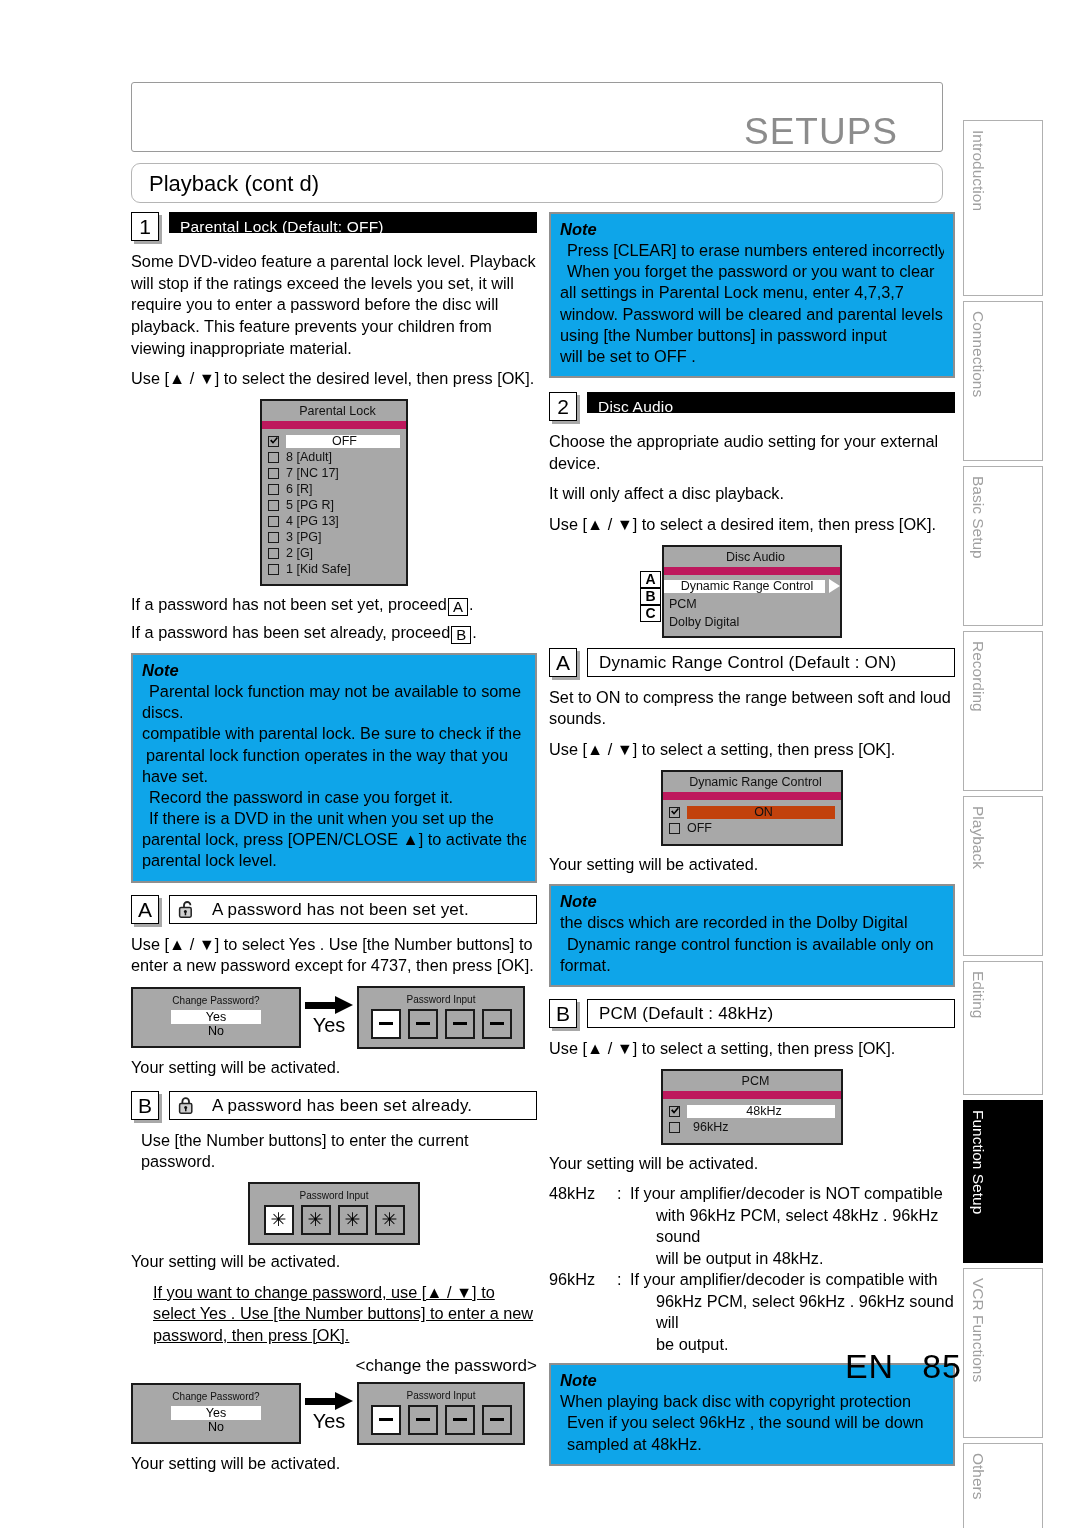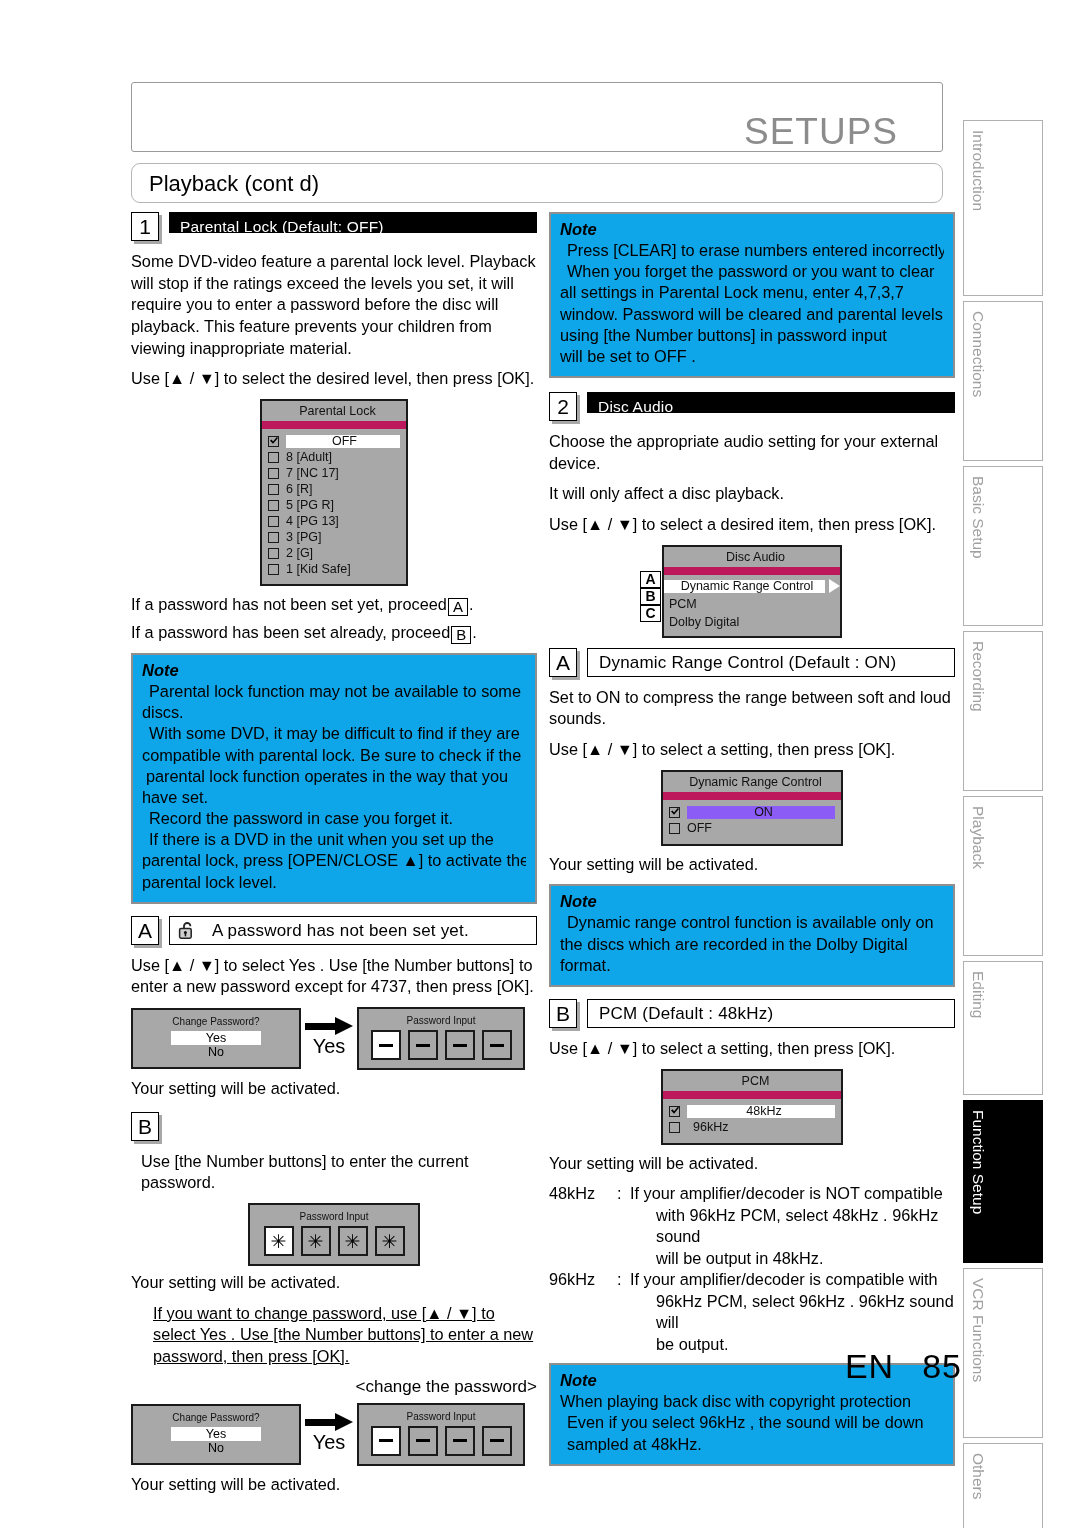--- a/index.html
+++ b/index.html
@@ -250,21 +250,20 @@
       </div>
     </div>
 
     <p class="body tight"><span>If a password has not been set yet, proceed</span><span class="inlineAB">A</span><span>.</span></p>
     <p class="body"><span>If a password has been set already, proceed</span><span class="inlineAB">B</span><span>.</span></p>
 
     <div class="note">
       <div class="lbl">Note</div>
       <p>Parental lock function may not be available to some</p>
       <p style="margin-left:0">discs.</p>
-      <p>With some DVD, it may be difficult to find if they are</p>
       <p style="margin-left:0">compatible with parental lock. Be sure to check if the</p>
       <p style="margin-left:4px">parental lock function operates in the way that you</p>
       <p style="margin-left:0">have set.</p>
       <p>Record the password in case you forget it.</p>
       <p>If there is a DVD in the unit when you set up the</p>
       <p style="margin-left:0">parental lock, press [OPEN/CLOSE ▲] to activate the</p>
       <p style="margin-left:0">parental lock level.</p>
     </div>
 
     <div class="stepbar" style="margin-top:12px;">
@@ -309,20 +308,29 @@
           <div class="pwcell">
               <span class="dash"></span>
             </div>
         </div>
       </div>
     </div>
     <p class="body">Your setting will be activated.</p>
 
     <div class="stepbar" style="margin-top:12px;">
       <div class="numbox">B</div>
+      <div class="whitebar lockrow">
+        <svg class="lockicon" viewBox="0 0 20 19">
+          <path d="M4.4 8 V5.4 a3.3 3.3 0 0 1 6.6 0 V8" fill="none" stroke="#222" stroke-width="1.8"></path>
+          <rect x="1.6" y="7.6" width="12.2" height="9.6" rx="1.4" fill="#cfcfcf" stroke="#222" stroke-width="1.5"></rect>
+          <circle cx="7.7" cy="11.4" r="1.5" fill="#111"></circle>
+          <rect x="7.0" y="12.3" width="1.5" height="3" fill="#111"></rect>
+        </svg>
+        <span>A password has been set already.</span>
+      </div>
     </div>
     <p class="body" style="margin-left:10px;">Use [the Number buttons] to enter the current password.</p>
 
     <div style="text-align:center;margin:4px 0 6px 0;">
       <div class="gbox" style="width:172px;display:inline-block;">
         <div class="cap">Password Input</div>
         <div class="pwcells">
           <div class="pwcell first">✳</div>
           <div class="pwcell">✳</div>
           <div class="pwcell">✳</div>
@@ -420,35 +428,35 @@
     </div>
     <p class="body">Set to  ON  to compress the range between soft and loud sounds.</p>
     <p class="body">Use [▲ / ▼] to select a setting, then press [OK].</p>
 
     <div style="text-align:center;margin:4px 0 8px 0;">
       <div class="osd" style="width:182px;">
         <div class="osd-title">Dynamic Range Control</div>
         <div class="osd-body">
           <div class="osd-row">
             <span class="cb on"></span>
-            <span class="osd-lbl" style="background:#8b5cf6;flex:1;padding-left:5px;">ON</span>
+            <span class="osd-lbl" style="background:#c2410c;flex:1;padding-left:5px;">ON</span>
           </div>
           <div class="osd-row">
             <span class="cb"></span>
             <span class="osd-lbl">OFF</span>
           </div>
         </div>
       </div>
     </div>
     <p class="body">Your setting will be activated.</p>
 
     <div class="note">
       <div class="lbl">Note</div>
+      <p style="margin-left:0">the discs which are recorded in the Dolby Digital</p>
       <p>Dynamic range control function is available only on</p>
-      <p style="margin-left:0">the discs which are recorded in the Dolby Digital</p>
       <p style="margin-left:0">format.</p>
     </div>
 
     <div class="stepbar" style="margin-top:12px;">
       <div class="numbox">B</div>
       <div class="whitebar">PCM (Default : 48kHz)</div>
     </div>
     <p class="body">Use [▲ / ▼] to select a setting, then press [OK].</p>
 
     <div style="text-align:center;margin:4px 0 8px 0;">

